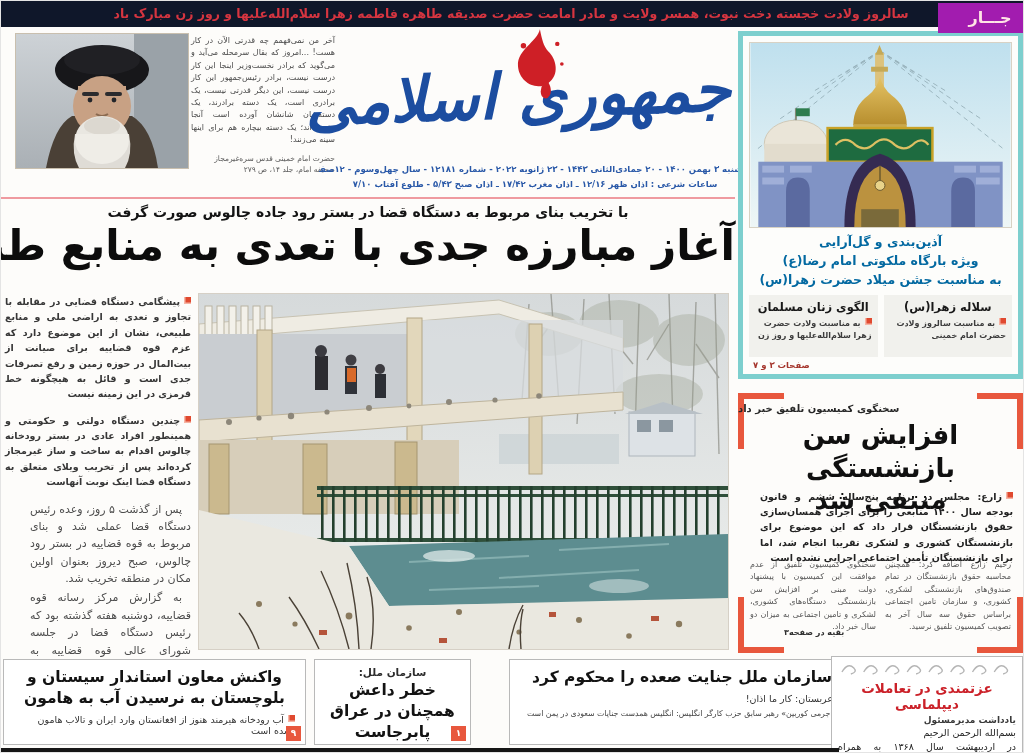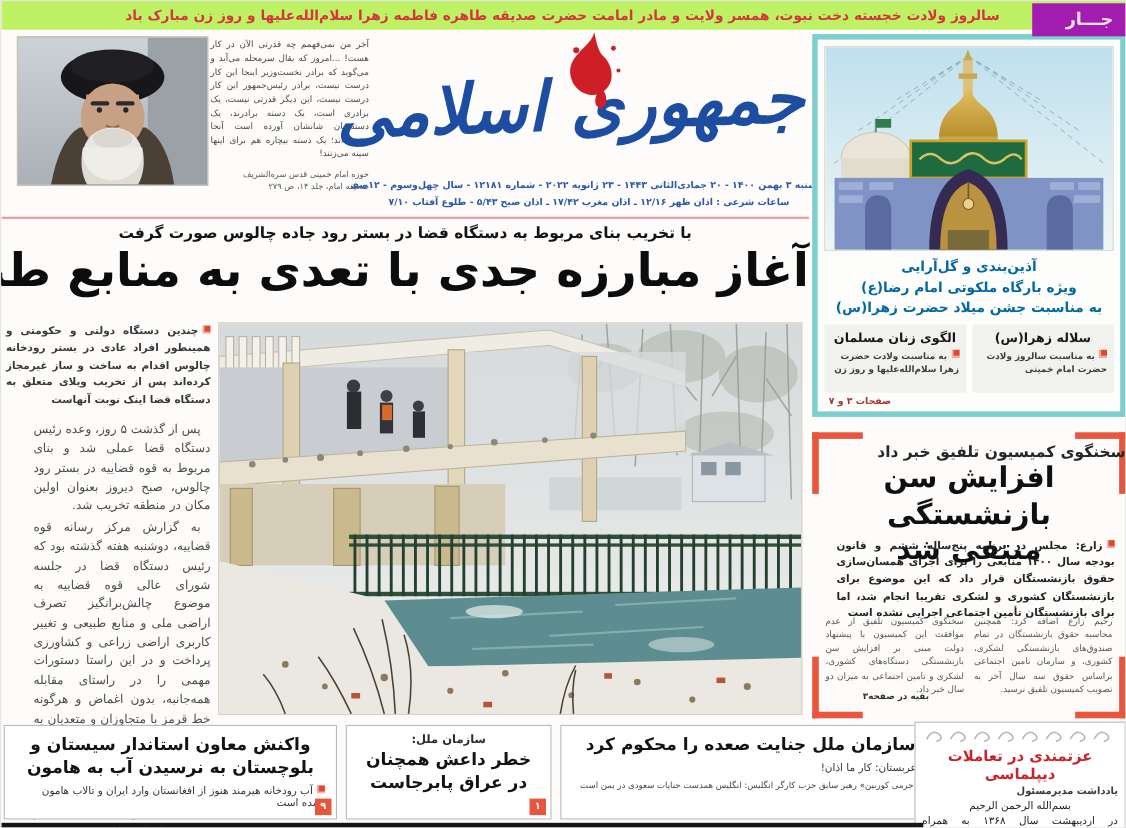--- a/index.html
+++ b/index.html
@@ -6,21 +6,21 @@
   html,body { background:#ffffff; }
   body { font-family:"DejaVu Sans", sans-serif; }
   .page {
     position:relative; width:1024px; height:753px; margin:0 auto;
     background:#fdfcfa; overflow:hidden; direction:rtl; border:1px solid #e4e4e4;
   }
 
   
   .top-banner {
     position:absolute; top:0; left:0; width:1024px; height:26px;
-    background:#bef264;
+    background:#0f172a;
   }
   .top-banner .txt {
     position:absolute; top:0; left:60px; width:900px; height:26px;
     color:#d63540; font-weight:bold; font-size:12.5px; line-height:26px; text-align:center;
     white-space:nowrap; overflow:hidden;
   }
   .logo-box {
     position:absolute; top:2px; left:937px; width:104px; height:30px;
     background:#a21caf; color:#ffe3e5; font-weight:bold; font-size:16px;
     text-align:center; line-height:30px; letter-spacing:2px; z-index:5;
@@ -95,21 +95,21 @@
     border:1px solid #d6d0c6; background:#e7e9e8; overflow:hidden;
   }
 
   
   .retire { position:absolute; top:386px; left:737px; width:285px; height:266px; }
   .cb { position:absolute; width:46px; height:56px; }
   .cb-tl { top:6px; right:0; border-top:6px solid #e8573d; border-right:6px solid #e8573d; }
   .cb-tr { top:6px; left:0;  border-top:6px solid #e8573d; border-left:6px solid #e8573d; }
   .cb-bl { bottom:0; right:0; border-bottom:6px solid #e8573d; border-right:6px solid #e8573d; }
   .cb-br { bottom:0; left:0;  border-bottom:6px solid #e8573d; border-left:6px solid #e8573d; }
-  .retire .kick { position:absolute; top:16px; width:100%; text-align:right; font-size:14px; font-weight:bold; color:#272727; }
+  .retire .kick { position:absolute; top:16px; width:100%; text-align:left; font-size:10px; font-weight:bold; color:#272727; }
   .retire .hl { position:absolute; top:32px; width:100%; text-align:center; font-size:26px; font-weight:900; color:#101010; line-height:1.25; }
   .retire .lead {
     position:absolute; top:102px; right:10px; left:22px;
     font-size:9.5px; font-weight:bold; color:#222; text-align:justify; line-height:1.6;
   }
   .retire .cols { position:absolute; top:172px; right:12px; left:12px; display:flex; gap:9px; }
   .retire .cols div { flex:1; font-size:8px; color:#565656; text-align:justify; line-height:1.55; }
   .retire .continued { position:absolute; bottom:16px; left:46px; }
 
   
@@ -127,21 +127,21 @@
   .bottom-rule { position:absolute; top:747px; left:186px; width:838px; height:6px; background:#161616; }
 
   
   .editor-box {
     position:absolute; top:655px; left:830px; width:192px; height:98px;
     border:1px solid #b9b9b9; background:#fff; padding:3px 6px;
   }
   .editor-box .pattern { width:100%; height:15px; overflow:hidden; }
   .editor-box .title { text-align:center; color:#cb2129; font-weight:bold; font-size:13.5px; margin-top:1px; }
   .editor-box .kick { text-align:right; color:#3a3a3a; font-size:9px; font-weight:bold; margin-top:3px; }
-  .editor-box .bism { text-align:center; color:#222; font-size:9.5px; margin-top:2px; }
+  .editor-box .bism { text-align:right; color:#222; font-size:9.5px; margin-top:2px; }
   .editor-box .body { color:#222; font-size:9.5px; margin-top:2px; text-align:justify; line-height:1.4; }
 </style>
 </head>
 <body>
 
 <div class="page">
 
   <div class="top-banner">
     <div class="txt">سالروز ولادت خجسته دخت نبوت، همسر ولایت و مادر امامت حضرت صدیقه طاهره فاطمه زهرا سلام‌الله‌علیها و روز زن مبارک باد</div>
   </div>
@@ -168,21 +168,21 @@
       <circle cx="98" cy="66" r="2.4" fill="#23252a"></circle>
       <path d="M80 80 q6 4 12 0" stroke="#8a6a50" stroke-width="2" fill="none"></path>
       <ellipse cx="86" cy="106" rx="27" ry="24" fill="#e9e7e1"></ellipse>
       <ellipse cx="86" cy="92" rx="18" ry="9" fill="#dcd8d0"></ellipse>
       <path d="M59 100 q-4 20 4 34 h46 q8-14 4-34 Z" fill="#efede8" opacity="0.9"></path>
     </svg>
   </div>
 
   <div class="quote">آخر من نمی‌فهمم چه قدرتی الآن در کار هست! ...امروز که بقال سرمحله می‌آید و می‌گوید که برادر نخست‌وزیر اینجا این کار درست نیست، برادر رئیس‌جمهور این کار درست نیست، این دیگر قدرتی نیست، یک برادری است، یک دسته برادرند، یک دسته‌شان شانشان آورده است آنجا نشسته‌اند؛ یک دسته بیچاره هم برای اینها سینه می‌زنند!</div>
   <div class="quote-attrib">
-    <div>حوزه امام خمینی قدس سره‌الشریف</div>
+    <div>حضرت امام خمینی قدس سره‌غیرمجاز</div>
     <div>صحیفه امام، جلد ۱۴، ص ۲۷۹</div>
   </div>
 
   <div class="masthead">
     <div class="title">جمهوری اسلامی</div>
     <svg class="blood-drop" viewBox="0 0 70 80">
       <path d="M36 2 C33 16 11 24 12 42 C13 60 32 70 45 61 C58 52 54 34 45 26 C40 21 38 12 36 2 Z" fill="#ce1f26"></path>
       <path d="M44 58 q6 9 3 16 q-4 7 -9 1 q-3-6 2-15 Z" fill="#ce1f26"></path>
       <circle cx="18" cy="20" r="3" fill="#ce1f26"></circle>
       <circle cx="55" cy="18" r="2.4" fill="#ce1f26"></circle>
@@ -259,20 +259,21 @@
         <div class="b"><span class="sq"></span><span>به مناسبت ولادت حضرت زهرا سلام‌الله‌علیها و روز زن</span></div>
       </div>
     </div>
     <div class="pages-note">صفحات ۳ و ۷</div>
   </div>
 
   <div class="lead-kicker">با تخریب بنای مربوط به دستگاه قضا در بستر رود جاده چالوس صورت گرفت</div>
   <div class="lead-headline">آغاز مبارزه جدی با تعدی به منابع طبیعی</div>
 
   <div class="left-col">
+    <div class="bullet-par"><span class="sq"></span><span>پیشگامی دستگاه قضایی در مقابله با تجاوز و تعدی به اراضی ملی و منابع طبیعی، نشان از این موضوع دارد که عزم قوه قضاییه برای صیانت از بیت‌المال در حوزه زمین و رفع تصرفات جدی است و قائل به هیچگونه خط قرمزی در این زمینه نیست</span></div>
     <div class="bullet-par"><span class="sq"></span><span>چندین دستگاه دولتی و حکومتی و همینطور افراد عادی در بستر رودخانه چالوس اقدام به ساخت و ساز غیرمجاز کرده‌اند پس از تخریب ویلای متعلق به دستگاه قضا اینک نوبت آنهاست</span></div>
     <div class="par">پس از گذشت ۵ روز، وعده رئیس دستگاه قضا عملی شد و بنای مربوط به قوه قضاییه در بستر رود چالوس، صبح دیروز بعنوان اولین مکان در منطقه تخریب شد.</div>
     <div class="par">به گزارش مرکز رسانه قوه قضاییه، دوشنبه هفته گذشته بود که رئیس دستگاه قضا در جلسه شورای عالی قوه قضاییه به موضوع چالش‌برانگیز تصرف اراضی ملی و منابع طبیعی و تغییر کاربری اراضی زراعی و کشاورزی پرداخت و در این راستا دستورات مهمی را در راستای مقابله همه‌جانبه، بدون اغماض و هرگونه خط قرمز با متجاوزان و متعدیان به اراضی ملی و منابع طبیعی و سوداگرانی که مبادرت به تغییر کاربری اراضی زراعی می‌کنند و همچنین قلع‌وقمع و تخریب بدون ملاحظه بناها و مستحدثاتی که از سوی افراد عادی و برخی دستگاه‌های حکومتی و دولتی در حریم رودخانه‌ها احداث می‌شوند، صادر کرد.</div>
     <div class="continued">بقیه در صفحه۳</div>
   </div>
 
   <div class="main-photo">
     <svg width="529" height="355" viewBox="0 0 529 355">
       <defs>
         <linearGradient id="wbg" x1="0" y1="0" x2="0" y2="1">
@@ -455,21 +456,21 @@
     </div>
     <div class="continued">بقیه در صفحه۳</div>
   </div>
 
   <div class="bbox" style="left:2px; width:303px;">
     <div class="hl">واکنش معاون استاندار سیستان و بلوچستان به نرسیدن آب به هامون</div>
     <div class="sub"><span class="sq"></span><span>آب رودخانه هیرمند هنوز از افغانستان وارد ایران و تالاب هامون نشده است</span></div>
     <div class="badge badge-r">۹</div>
   </div>
 
-  <div class="bbox" style="left:313px; width:187px;">
+  <div class="bbox" style="left:313px; width:157px;">
     <div class="kick">سازمان ملل:</div>
     <div class="hl" style="margin-top:2px;">خطر داعش همچنان در عراق پابرجاست</div>
     <div class="badge badge-r">۱</div>
   </div>
 
   <div class="bbox" style="left:508px; width:346px;">
     <div class="hl">سازمان ملل جنایت صعده را محکوم کرد</div>
     <div class="sub"><span class="sq"></span><span>عربستان: کار ما اذان!</span></div>
     <div class="sub2"><span class="sq"></span><span>«جرمی کوربین» رهبر سابق حزب کارگر انگلیس: انگلیس همدست جنایات سعودی در یمن است</span></div>
     <div class="badge badge-r">۱۲</div>

